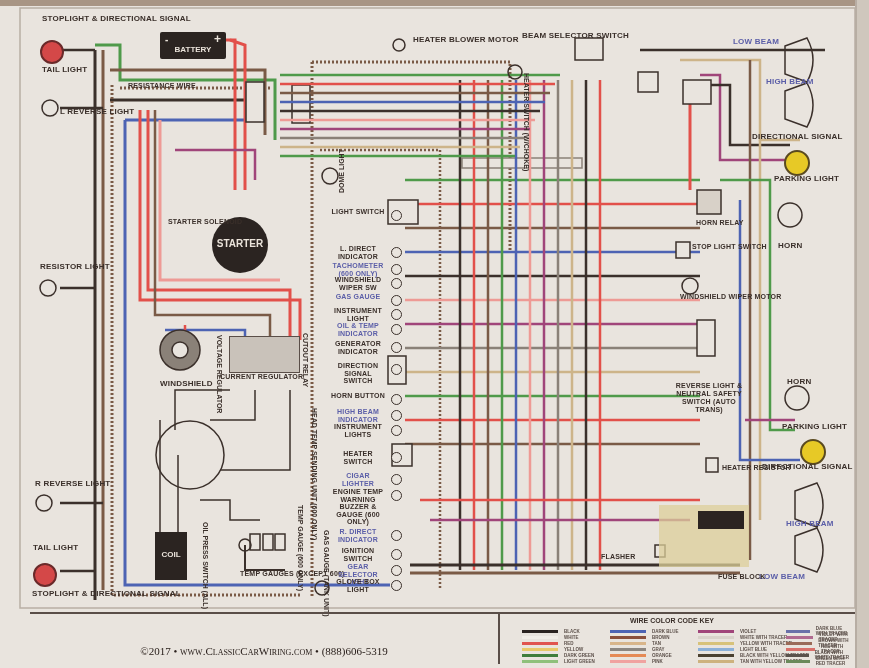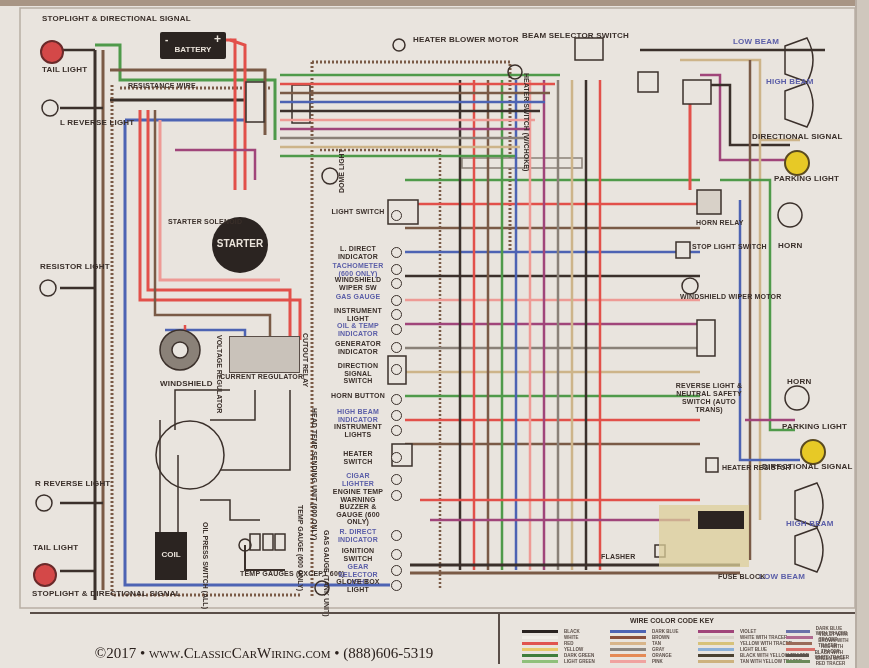--- a/index.html
+++ b/index.html
@@ -8,21 +8,21 @@
   #edge-right{position:absolute;left:855px;top:0;width:14px;height:668px;background:#cfc7bd;border-left:2px solid #b7ada3;}
   #edge-top{position:absolute;left:0;top:0;width:869px;height:6px;background:#a89584;}
   svg#wires{position:absolute;left:0;top:0;}
   .lbl{position:absolute;font-weight:bold;font-size:8px;line-height:8px;color:#3a2f2a;text-align:center;letter-spacing:0.2px;white-space:nowrap;}
   .lbl.blue{color:#5b5ea8;}
   .lbl.left{text-align:left;}
   .lbl.right{text-align:left;}
   .vlbl{position:absolute;font-weight:bold;font-size:7px;line-height:7px;color:#3a2f2a;transform-origin:left top;white-space:nowrap;}
   #title-box{position:absolute;left:30px;top:612px;width:468px;height:50px;border-top:2px solid #5a4e48;border-right:2px solid #5a4e48;}
   #title{position:absolute;left:0;top:5px;width:468px;text-align:center;font-family:"Liberation Serif",serif;font-size:20px;color:#2a201c;font-variant:small-caps;}
-  #subtitle{position:absolute;left:0;top:31px;width:468px;text-align:center;font-family:"Liberation Serif",serif;font-size:15px;color:#2a201c;font-variant:small-caps;}
+  #subtitle{position:absolute;left:0;top:31px;width:468px;text-align:center;font-family:"Liberation Serif",serif;font-size:11px;color:#2a201c;font-variant:small-caps;}
   #key-box{position:absolute;left:500px;top:612px;width:355px;height:50px;border-top:2px solid #5a4e48;}
   #key-title{position:absolute;left:130px;top:3px;font-size:7px;font-weight:bold;color:#3a2f2a;}
   .key-item{position:absolute;height:6px;display:flex;align-items:center;}
   .key-swatch{width:36px;height:3px;margin-right:6px;}
   .key-name{font-size:4.5px;font-weight:bold;color:#5a4e48;}
   .battery{position:absolute;left:160px;top:32px;width:66px;height:27px;background:#2b2421;color:#eae3da;border-radius:2px;}
   .battery .t{position:absolute;left:0;top:13px;width:66px;text-align:center;font-size:8px;font-weight:bold;}
   .battery .minus{position:absolute;left:5px;top:2px;font-size:10px;font-weight:bold;}
   .battery .plus{position:absolute;right:5px;top:0px;font-size:12px;font-weight:bold;}
   .starter{position:absolute;left:212px;top:217px;width:56px;height:56px;border-radius:50%;background:#2b2421;}
@@ -180,21 +180,21 @@
 <div class="fuseblock-bg"></div>
 <div class="fusestrip"></div>
 
 <div class="lamp-red" style="left:40px;top:40px;"></div>
 <div class="lamp-red" style="left:33px;top:563px;"></div>
 <div class="lamp-yellow" style="left:784px;top:150px;"></div>
 <div class="lamp-yellow" style="left:800px;top:439px;"></div>
 
 <div class="lbl left" style="left:42px;top:15px;">STOPLIGHT &amp; DIRECTIONAL SIGNAL</div>
 <div class="lbl left" style="left:42px;top:66px;">TAIL LIGHT</div>
-<div class="lbl left" style="left:40px;top:119px;padding-left:20px;">L REVERSE LIGHT</div>
+<div class="lbl left" style="left:40px;top:108px;padding-left:20px;">L REVERSE LIGHT</div>
 <div class="lbl left" style="left:40px;top:263px;">RESISTOR LIGHT</div>
 <div class="lbl left" style="left:35px;top:480px;">R REVERSE LIGHT</div>
 <div class="lbl left" style="left:33px;top:544px;">TAIL LIGHT</div>
 <div class="lbl left" style="left:32px;top:590px;">STOPLIGHT &amp; DIRECTIONAL SIGNAL</div>
 
 <div class="lbl left" style="left:128px;top:82px;font-size:7px;">RESISTANCE WIRE</div>
 <div class="lbl" style="left:168px;top:218px;font-size:7px;">STARTER SOLENOID</div>
 <div class="lbl" style="left:160px;top:380px;">WINDSHIELD</div>
 <div class="lbl" style="left:220px;top:373px;font-size:7px;">CURRENT REGULATOR</div>
 <div class="vlbl" style="left:223px;top:335px;transform:rotate(90deg);">VOLTAGE REGULATOR</div>

